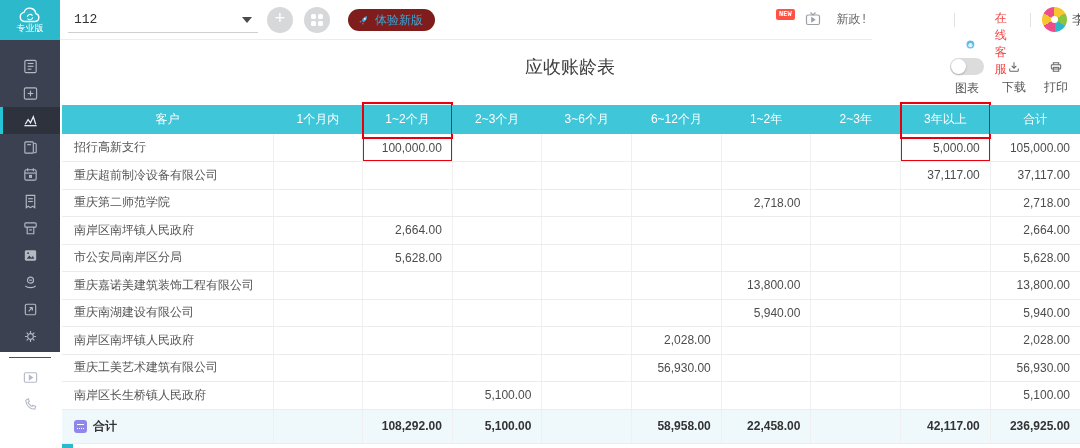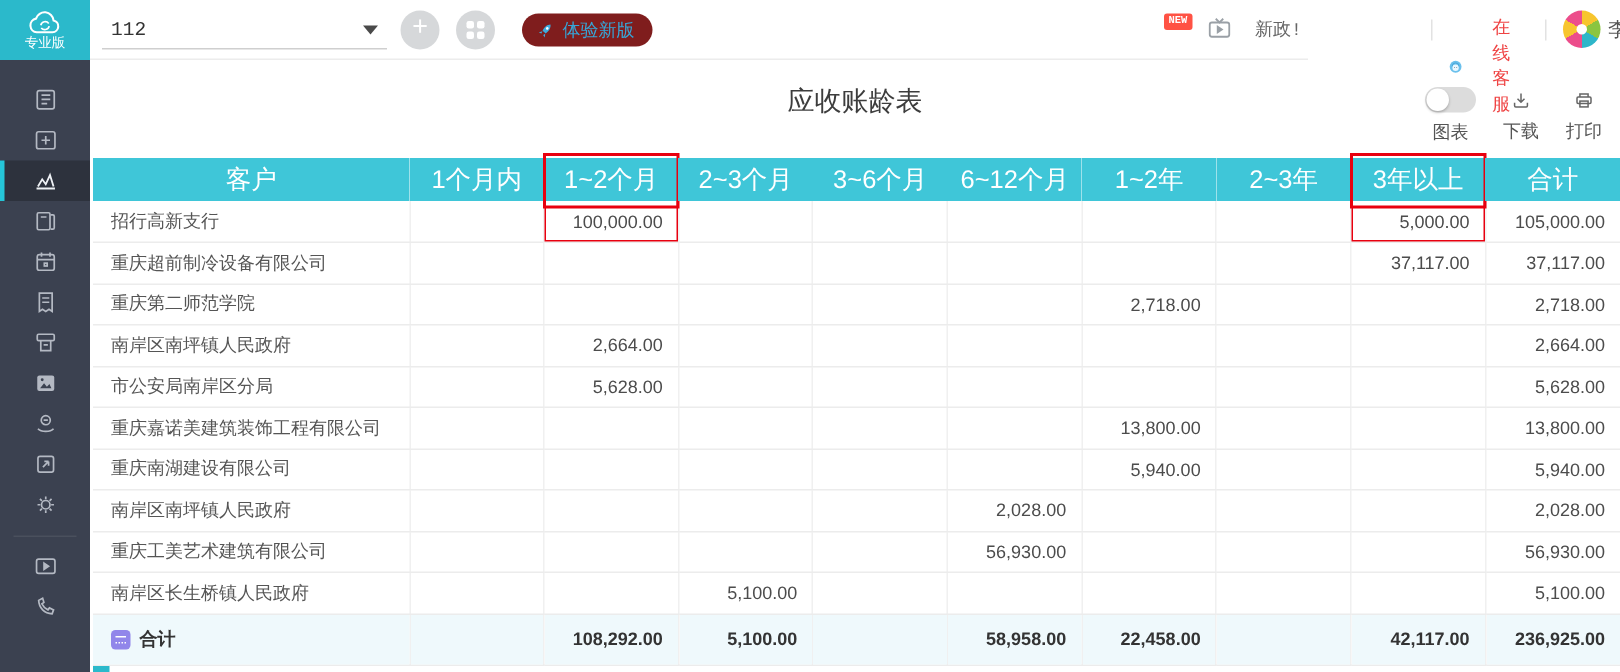--- a/index.html
+++ b/index.html
@@ -1,20 +1,20 @@
 <!DOCTYPE html>
 <html><head>
 <meta charset="utf-8">
 <style>
   * { box-sizing: border-box; }
   body { margin: 0; font-family: "Liberation Sans", "DejaVu Sans", sans-serif; }
   .page { position: relative; width: 1080px; height: 448px; background: #fff; overflow: hidden; }
 
   
-  .sidebar { position: absolute; left: 0; top: 0; width: 60px; height: 448px; background: #3b4150; }
+  .sidebar { position: absolute; left: 0; top: 0; width: 60px; height: 352px; background: #3b4150; }
   .logo { height: 40px; background: #2bb9cb; display: flex; flex-direction: column; align-items: center; justify-content: center; color: #fff; }
   .logo-text { font-size: 9px; line-height: 10px; }
   .side-items { padding-top: 13px; display: flex; flex-direction: column; }
   .side-item { height: 27px; display: flex; align-items: center; justify-content: center; position: relative; cursor: pointer; }
   .side-item svg { display: block; }
   .side-item.active { background: #2d323d; }
   .side-item.active::before { content: ""; position: absolute; left: 0; top: 0; bottom: 0; width: 3px; background: #25c5d8; }
   .side-divider { height: 1px; background: #4a505d; margin: 7px 9px 6px 9px; }
 
   
@@ -38,21 +38,21 @@
   .report-title { position: absolute; left: 60px; right: 0; top: 55px; text-align: center; font-size: 18px; color: #3d3d3d; }
   .controls { position: absolute; right: 12px; top: 58px; display: flex; align-items: center; gap: 18px; font-size: 12px; color: #555; }
   .ctl { display: flex; align-items: center; gap: 5px; cursor: pointer; flex-direction: column; }
   .toggle { width: 34px; height: 17px; border-radius: 9px; background: #dcdcdc; position: relative; cursor: pointer; }
   .toggle .knob { position: absolute; left: 1px; top: 1px; width: 15px; height: 15px; border-radius: 50%; background: #fff; box-shadow: 0 1px 2px rgba(0,0,0,.25); }
 
   
   .tablewrap { position: absolute; left: 62px; top: 105px; width: 1018px; }
   table { width: 1018px; table-layout: fixed; border-collapse: collapse; font-size: 12px; }
   col.c-name { width: 211px; }
-  th { height: 29px; background: #3fc6d8; color: #fff; font-weight: normal; font-size: 17px; text-align: center; position: relative; }
+  th { height: 29px; background: #3fc6d8; color: #fff; font-weight: normal; font-size: 12px; text-align: center; position: relative; }
   td { height: 27.5px; border-bottom: 1px solid #ececec; border-right: 1px solid #f0f0f0; color: #4c4c4c; padding: 0 10px; white-space: nowrap; overflow: hidden; position: relative; }
   td:last-child { border-right: none; }
   td.num { text-align: right; }
   td.name { text-align: left; color: #555; padding-left: 12px; }
   tr.total td { background: #eff9fc; font-weight: bold; color: #333; height: 34px; border-top: 1px solid #e3e3e3; }
   .total-label { display: flex; align-items: center; gap: 6px; }
   .calc-icon { width: 13px; height: 13px; border-radius: 3px; background: #9186ea; display: inline-flex; align-items: center; justify-content: center; flex: none; }
   .calc-icon i { display: block; width: 7px; height: 5px; border-top: 1.5px solid #fff; border-bottom: 1.5px dotted #fff; }
 
   th.hl::after { content: ""; position: absolute; left: -1px; right: -1px; top: -3px; bottom: -5px; border: 2px solid #e8000f; pointer-events: none; }

